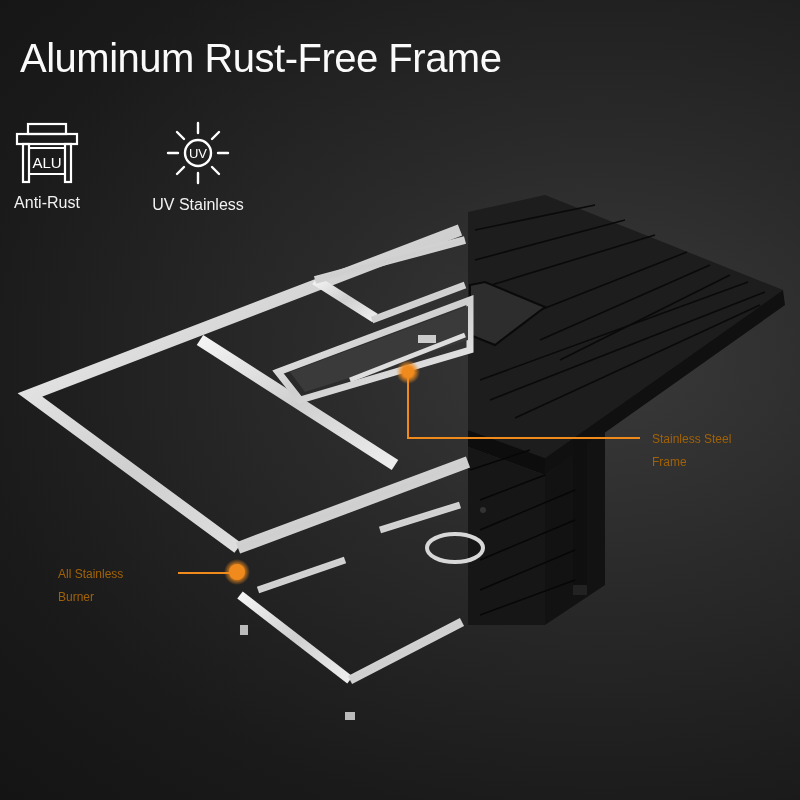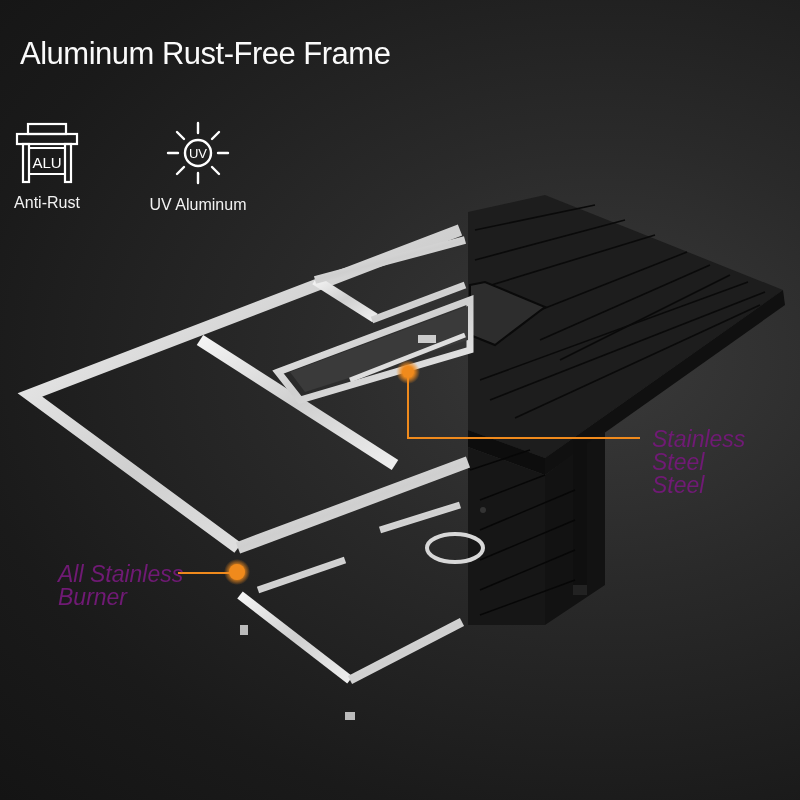--- a/index.html
+++ b/index.html
@@ -4,30 +4,30 @@
 <style>
   html, body { margin: 0; padding: 0; }
   body {
     width: 800px; height: 800px; overflow: hidden; position: relative;
     background: radial-gradient(ellipse at 75% 45%, #3a3a3a 0%, #2a2a2a 35%, #1a1a1a 75%, #141414 100%);
     font-family: "Liberation Sans", "DejaVu Sans", sans-serif;
     color: #fff;
   }
   .title {
     position: absolute; left: 20px; top: 36px;
-    font-size: 31px; font-weight: 400; letter-spacing: -0.5px;
+    font-size: 40px; font-weight: 400; letter-spacing: -0.5px;
     color: #fafafa;
   }
   .feature { position: absolute; width: 120px; text-align: center; }
   .feature .icon { display: block; margin: 0 auto; }
   .feature .label { display: block; font-size: 16px; margin-top: 10px; color: #f2f2f2; }
   #feat-rust { left: -13px; top: 122px; }
   #feat-uv { left: 138px; top: 120px; }
   .callout-label {
-    position: absolute; font-size: 23px; line-height: 23px; color: #701a75; font-style: italic;
+    position: absolute; font-size: 12px; line-height: 23px; color: #a16207;
   }
   svg.scene { position: absolute; left: 0; top: 0; }
 </style>
 </head>
 <body>
 
 <div class="title">Aluminum Rust-Free Frame</div>
 
 <div class="feature" id="feat-rust">
   <svg class="icon" width="68" height="62" viewBox="0 0 68 62">
@@ -49,21 +49,21 @@
       <line x1="35" y1="53" x2="35" y2="63"></line>
       <line x1="5" y1="33" x2="15" y2="33"></line>
       <line x1="55" y1="33" x2="65" y2="33"></line>
       <line x1="14" y1="12" x2="21" y2="19"></line>
       <line x1="49" y1="47" x2="56" y2="54"></line>
       <line x1="56" y1="12" x2="49" y2="19"></line>
       <line x1="21" y1="47" x2="14" y2="54"></line>
     </g>
     <text x="35" y="38" text-anchor="middle" font-size="13" fill="#fff" font-family="Liberation Sans, sans-serif">UV</text>
   </svg>
-  <span class="label">UV Aluminum</span>
+  <span class="label">UV Stainless</span>
 </div>
 
 <svg class="scene" width="800" height="800" viewBox="0 0 800 800">
   <defs>
     <linearGradient id="alu" x1="0" y1="0" x2="1" y2="1">
       <stop offset="0" stop-color="#f4f4f4"></stop>
       <stop offset="0.5" stop-color="#cfcfcf"></stop>
       <stop offset="1" stop-color="#eeeeee"></stop>
     </linearGradient>
     <radialGradient id="glow" cx="0.5" cy="0.5" r="0.5">
@@ -151,19 +151,19 @@
 
   <g>
     <line x1="178" y1="573" x2="236" y2="573" stroke="#f08a1c" stroke-width="2"></line>
     <circle cx="237" cy="572" r="13" fill="url(#glow)"></circle>
     <circle cx="237" cy="572" r="8" fill="#f08a1c"></circle>
   </g>
 </svg>
 
 <div class="callout-label" style="left:652px; top:428px;">
   <span>Stainless Steel</span><br>
-  <span>Steel</span>
+  <span>Frame</span>
 </div>
 
 <div class="callout-label" style="left:58px; top:563px;">
   <span>All Stainless</span><br>
   <span>Burner</span>
 </div>
 
 </body></html>

